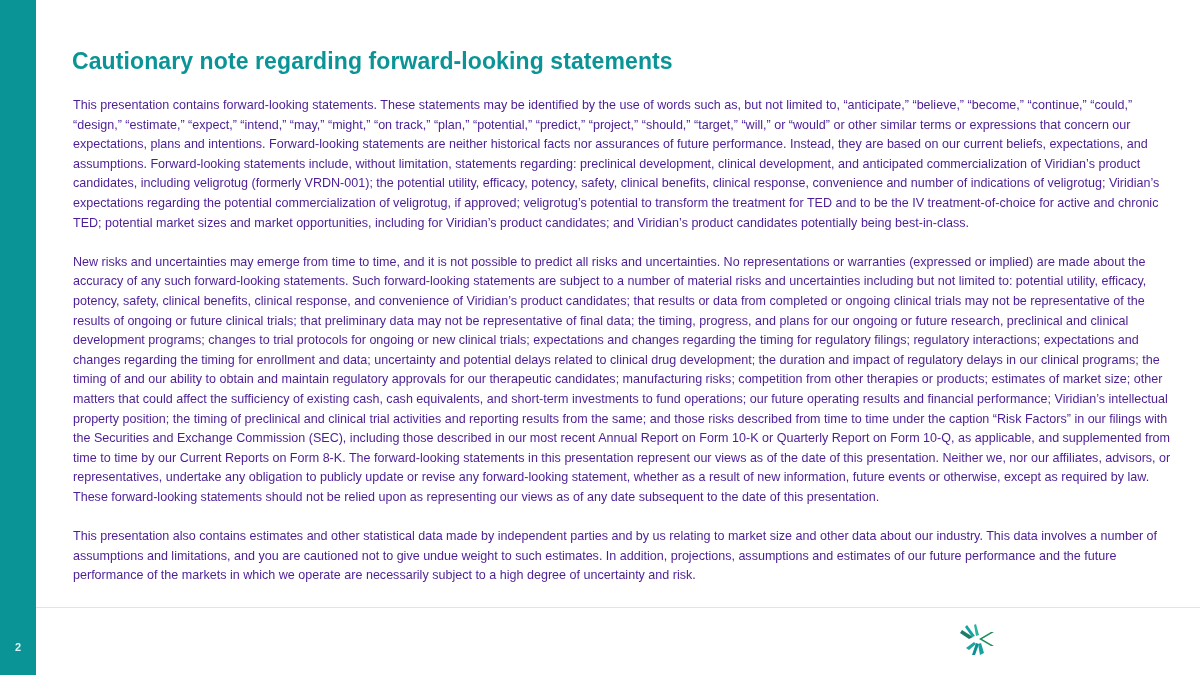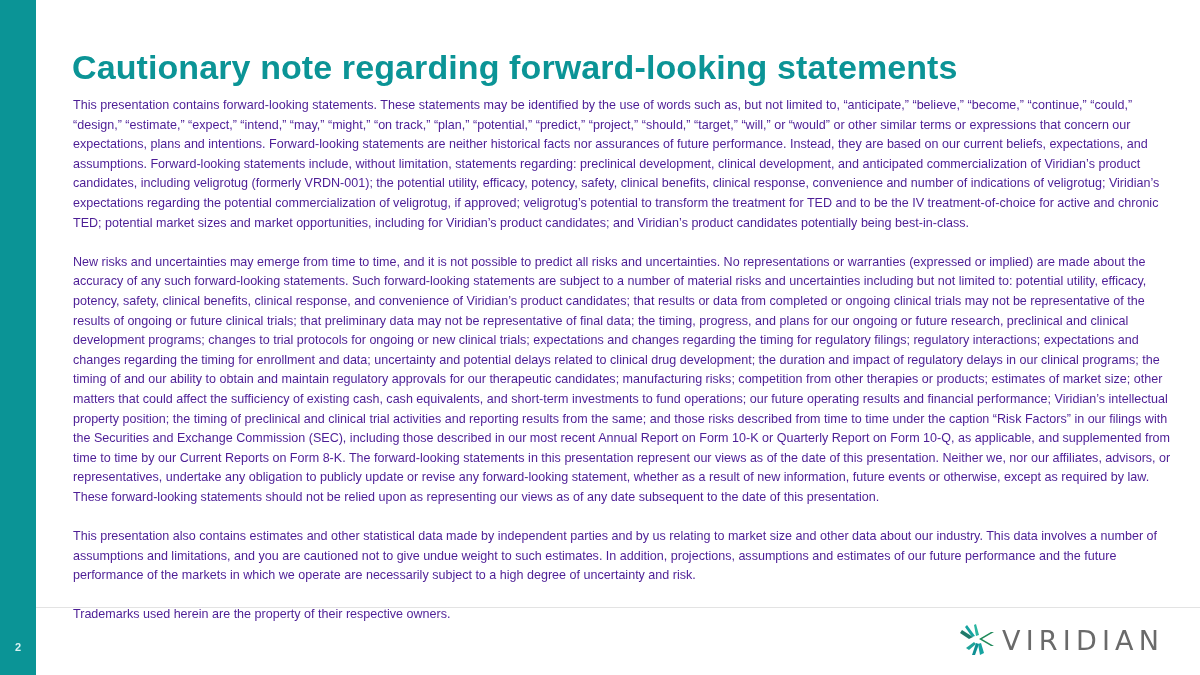--- a/index.html
+++ b/index.html
@@ -33,21 +33,21 @@
       text-align: center;
       color: #d9f2f2;
       font-weight: bold;
       font-size: 11px;
     }
     .title {
       position: absolute;
       left: 72px;
       top: 48px;
       margin: 0;
-      font-size: 34px;
+      font-size: 23px;
       font-weight: bold;
       color: #0b9496;
       letter-spacing: 0.1px;
       white-space: nowrap;
     }
     .body {
       position: absolute;
       left: 73px;
       top: 96px;
       width: 1100px;
@@ -93,35 +93,33 @@
   <div class="sidebar">
     <div class="page-number">2</div>
   </div>
 
   <h1 class="title">Cautionary note regarding forward-looking statements</h1>
 
   <div class="body">
     <p>This presentation contains forward-looking statements. These statements may be identified by the use of words such as, but not limited to, “anticipate,” “believe,” “become,” “continue,” “could,” “design,” “estimate,” “expect,” “intend,” “may,” “might,” “on track,” “plan,” “potential,” “predict,” “project,” “should,” “target,” “will,” or “would” or other similar terms or expressions that concern our expectations, plans and intentions. Forward-looking statements are neither historical facts nor assurances of future performance. Instead, they are based on our current beliefs, expectations, and assumptions. Forward-looking statements include, without limitation, statements regarding: preclinical development, clinical development, and anticipated commercialization of Viridian’s product candidates, including veligrotug (formerly VRDN-001); the potential utility, efficacy, potency, safety, clinical benefits, clinical response, convenience and number of indications of veligrotug; Viridian’s expectations regarding the potential commercialization of veligrotug, if approved; veligrotug’s potential to transform the treatment for TED and to be the IV treatment-of-choice for active and chronic TED; potential market sizes and market opportunities, including for Viridian’s product candidates; and Viridian’s product candidates potentially being best-in-class.</p>
     <p>New risks and uncertainties may emerge from time to time, and it is not possible to predict all risks and uncertainties. No representations or warranties (expressed or implied) are made about the accuracy of any such forward-looking statements. Such forward-looking statements are subject to a number of material risks and uncertainties including but not limited to: potential utility, efficacy, potency, safety, clinical benefits, clinical response, and convenience of Viridian’s product candidates; that results or data from completed or ongoing clinical trials may not be representative of the results of ongoing or future clinical trials; that preliminary data may not be representative of final data; the timing, progress, and plans for our ongoing or future research, preclinical and clinical development programs; changes to trial protocols for ongoing or new clinical trials; expectations and changes regarding the timing for regulatory filings; regulatory interactions; expectations and changes regarding the timing for enrollment and data; uncertainty and potential delays related to clinical drug development; the duration and impact of regulatory delays in our clinical programs; the timing of and our ability to obtain and maintain regulatory approvals for our therapeutic candidates; manufacturing risks; competition from other therapies or products; estimates of market size; other matters that could affect the sufficiency of existing cash, cash equivalents, and short-term investments to fund operations; our future operating results and financial performance; Viridian’s intellectual property position; the timing of preclinical and clinical trial activities and reporting results from the same; and those risks described from time to time under the caption “Risk Factors” in our filings with the Securities and Exchange Commission (SEC), including those described in our most recent Annual Report on Form 10-K or Quarterly Report on Form 10-Q, as applicable, and supplemented from time to time by our Current Reports on Form 8-K. The forward-looking statements in this presentation represent our views as of the date of this presentation. Neither we, nor our affiliates, advisors, or representatives, undertake any obligation to publicly update or revise any forward-looking statement, whether as a result of new information, future events or otherwise, except as required by law. These forward-looking statements should not be relied upon as representing our views as of any date subsequent to the date of this presentation.</p>
     <p>This presentation also contains estimates and other statistical data made by independent parties and by us relating to market size and other data about our industry. This data involves a number of assumptions and limitations, and you are cautioned not to give undue weight to such estimates. In addition, projections, assumptions and estimates of our future performance and the future performance of the markets in which we operate are necessarily subject to a high degree of uncertainty and risk.</p>
-    <p>Trademarks used herein are the property of their respective owners.</p>
   </div>
 
   <div class="footer-rule"></div>
 
   <div class="logo">
     <span>
       <svg width="38" height="36" viewBox="0 0 38 36">
 
         <polygon points="4,8 15,15 11,17 2,11" fill="#1f7a6a"></polygon>
         <polygon points="9,3 17,14 14,15 7,5" fill="#16a3a0"></polygon>
         <polygon points="18,2 21,13 18,14 16,3" fill="#2bb5a0"></polygon>
 
         <polygon points="36,10 24,17 36,24 33,24 21,17 33,10" fill="#1f8a5a"></polygon>
 
         <polygon points="8,26 16,20 18,22 11,28" fill="#1fa39a"></polygon>
         <polygon points="14,33 18,21 21,22 17,33" fill="#0e8f93"></polygon>
         <polygon points="22,33 20,22 23,21 26,31" fill="#16a3a0"></polygon>
       </svg>
     </span>
-    <span class="logo-text">VIRIDIAN</span>
   </div>
 </div>
 
 </body></html>

